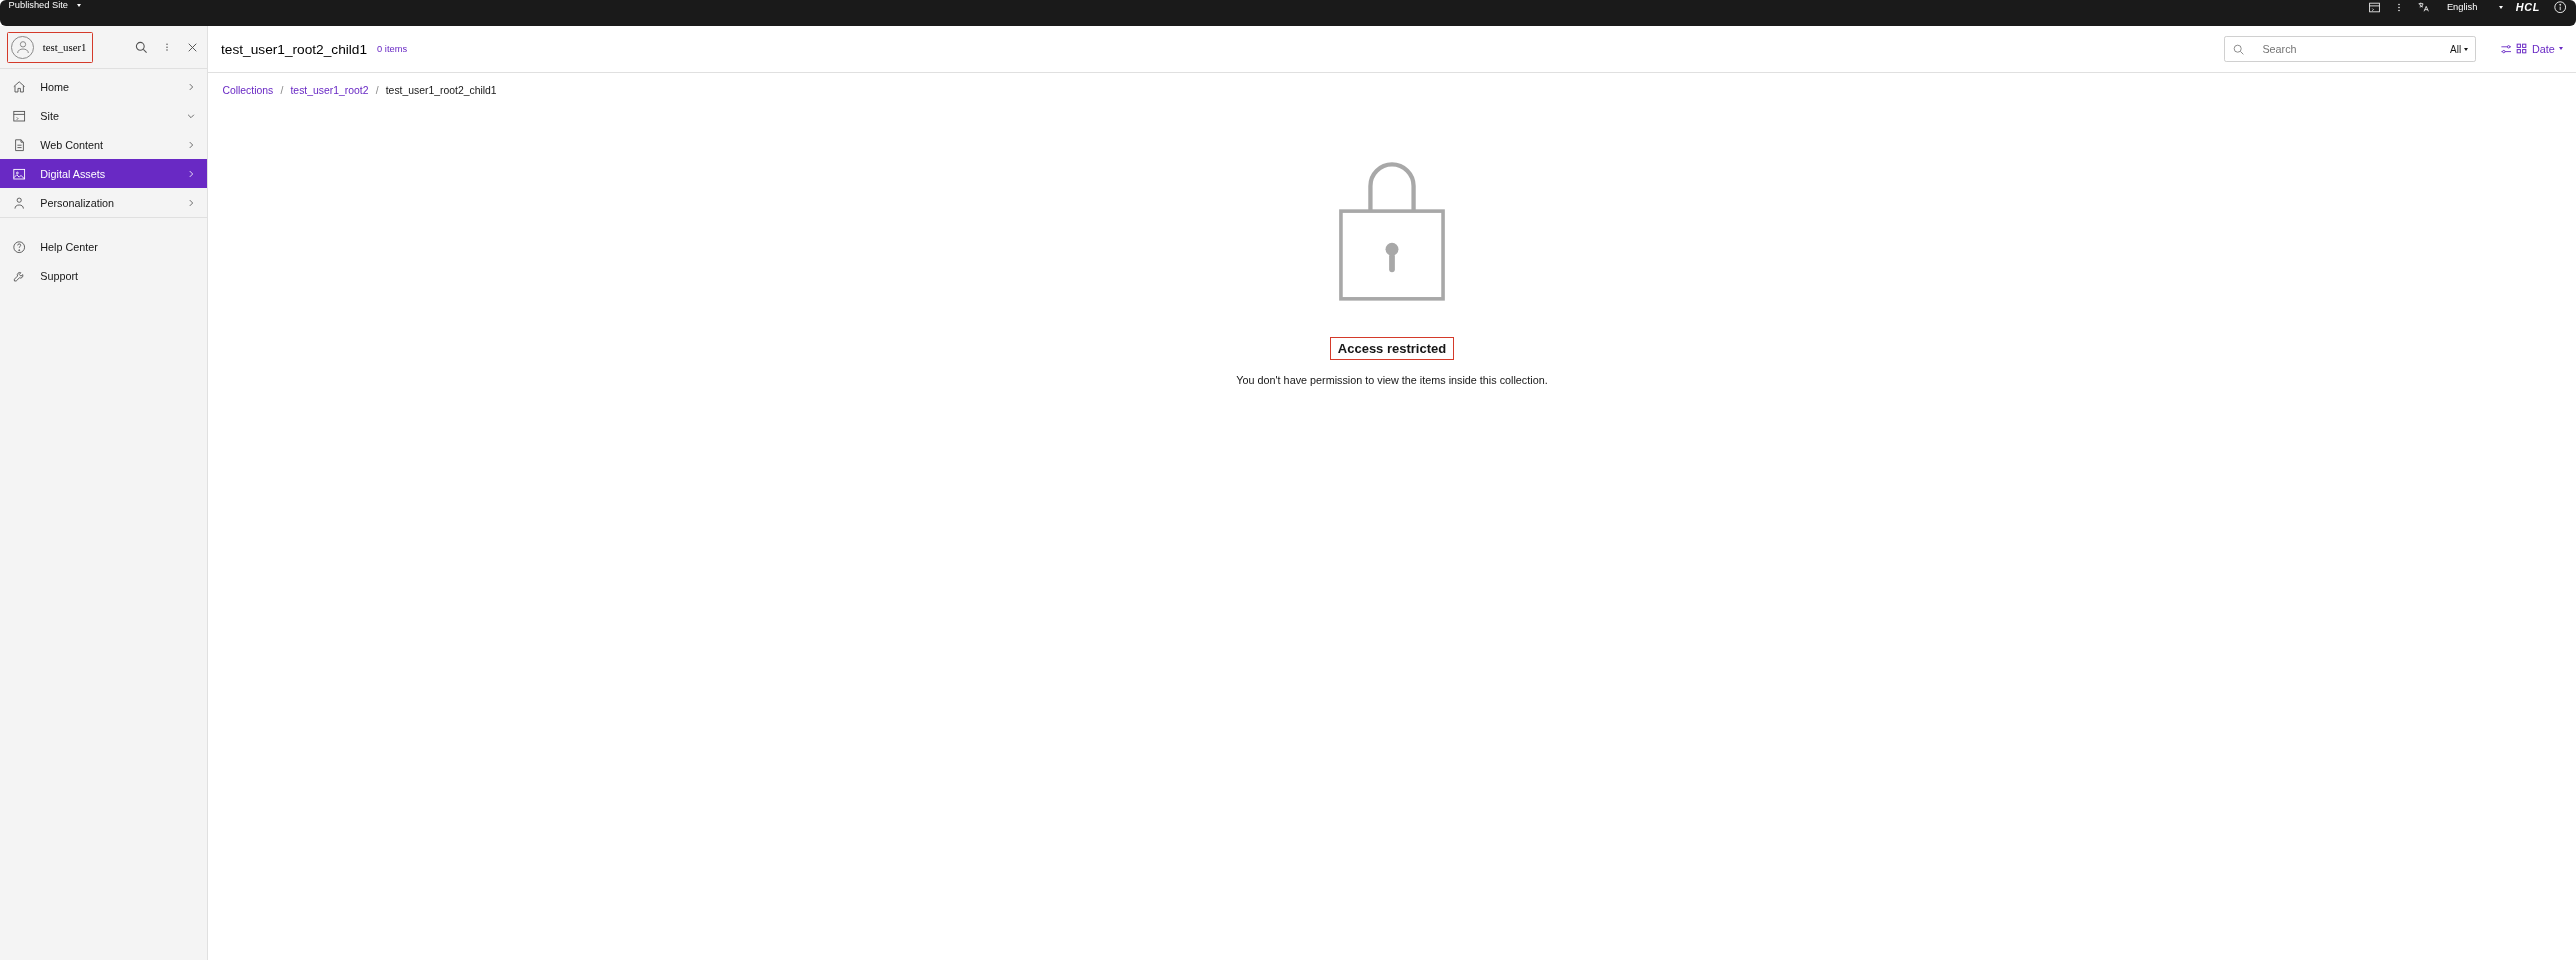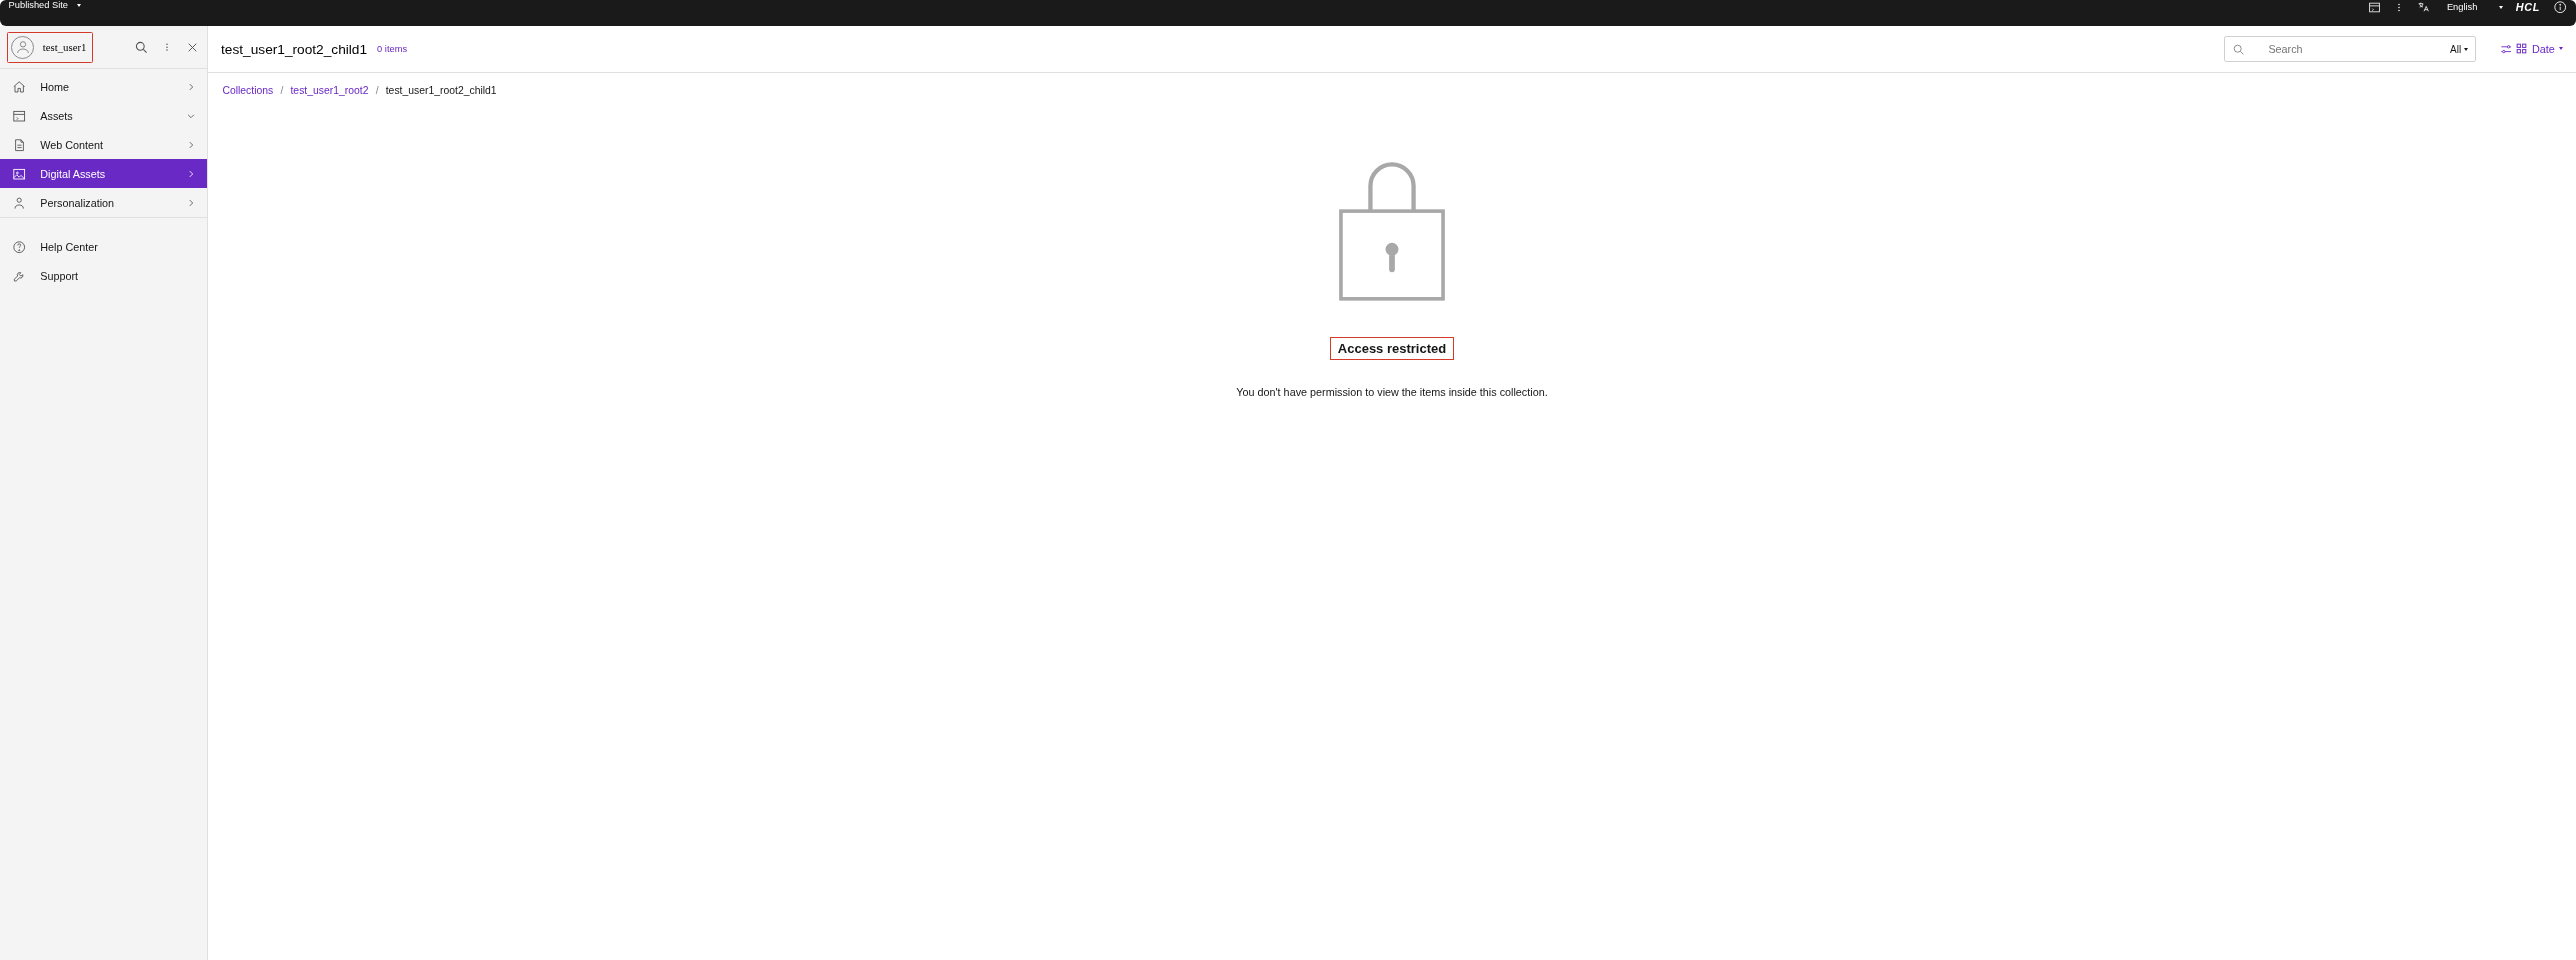--- a/index.html
+++ b/index.html
@@ -90,21 +90,21 @@
   .main-header .center-spacer { flex: 1; }
 
   .search-box {
     display: flex;
     align-items: center;
     border: 0.7px solid #d0d0d0;
     border-radius: 2.2px;
     height: 26px;
     width: 252px;
     padding: 0 7.2px;
-    gap: 23px;
+    gap: 17px;
   }
   .search-box input {
     border: none; outline: none; flex: 1; font-size: 10.8px; background: transparent;
   }
   .search-box .search-all { display:flex; align-items:center; gap:2.9px; font-size:10px; color:#161616; cursor:pointer;}
 
   .header-tools { display: flex; align-items: center; gap: 1px; margin-left: 13px; }
   .header-tools .tool { display:flex; align-items:center; gap:4.3px; color:#6929c4; cursor:pointer; }
   .header-tools .tool.plain { color:#525252; }
   .tool .caret-purple { width:0;height:0;border-left:2.9px solid transparent;border-right:2.9px solid transparent;border-top:3.6px solid #6929c4; }
@@ -122,21 +122,21 @@
     margin-top: 43px;
     color: #161616;
   }
   .lock-illus { color:#a8a8a8; margin-bottom: 36px;}
   .restricted-title {
     font-size: 13px;
     font-weight: 600;
     border: 1.4px solid #d43a2a;
     padding: 2.9px 7.2px;
   }
-  .restricted-desc { margin-top: 26px; font-size: 10.8px; color: #161616; }
+  .restricted-desc { margin-top: 14px; font-size: 10.8px; color: #161616; }
 
   svg { display: block; }
 </style>
 </head>
 <body>
 
 <div class="topbar">
   <div class="left">
     <span>Published Site</span>
     <span class="caret-down"></span>
@@ -228,21 +228,21 @@
         </span>
       </div>
       <div class="nav-item">
         <span class="nav-icon">
           <svg width="14.4" height="14.4" viewBox="0 0 24 24" fill="none" stroke="currentColor" stroke-width="1.5">
               <rect x="3" y="4" width="18" height="16"></rect>
               <line x1="3" y1="9" x2="21" y2="9"></line>
               <polyline points="8,14 10,16 8,18" fill="none"></polyline>
             </svg>
         </span>
-        <span>Assets</span>
+        <span>Site</span>
         <span class="nav-chevron">
           <svg width="10" height="10" viewBox="0 0 24 24" fill="none" stroke="currentColor" stroke-width="2">
               <polyline points="5 9 12 16 19 9"></polyline>
             </svg>
         </span>
       </div>
       <div class="nav-item">
         <span class="nav-icon">
           <svg width="14.4" height="14.4" viewBox="0 0 24 24" fill="none" stroke="currentColor" stroke-width="1.5">
               <path d="M6 3h9l4 4v14H6z"></path>

